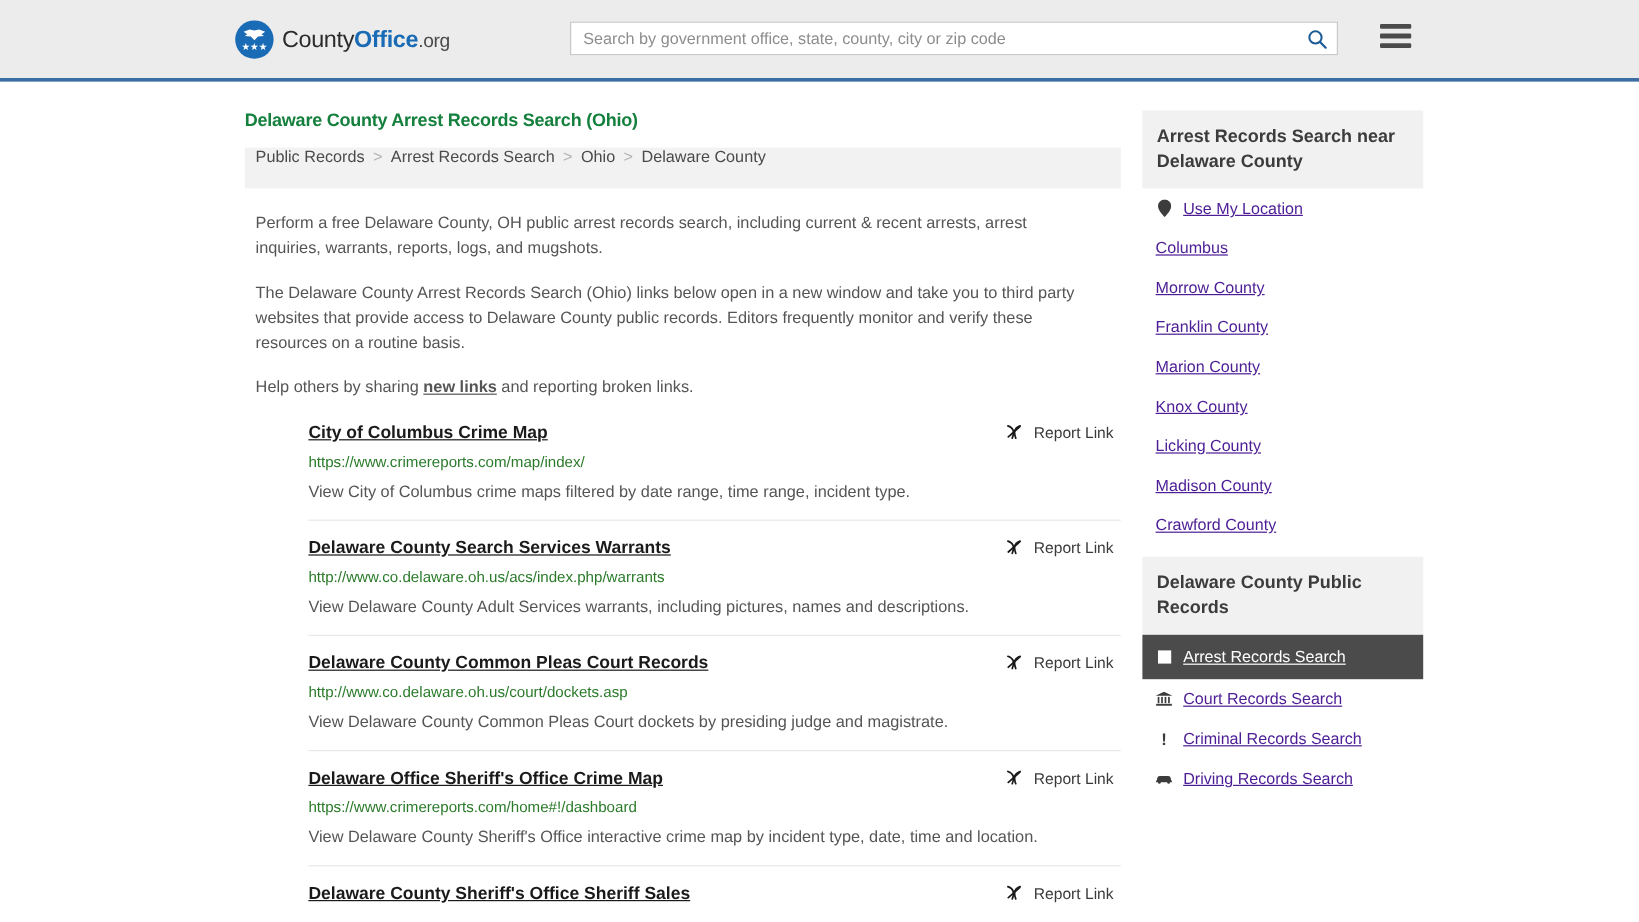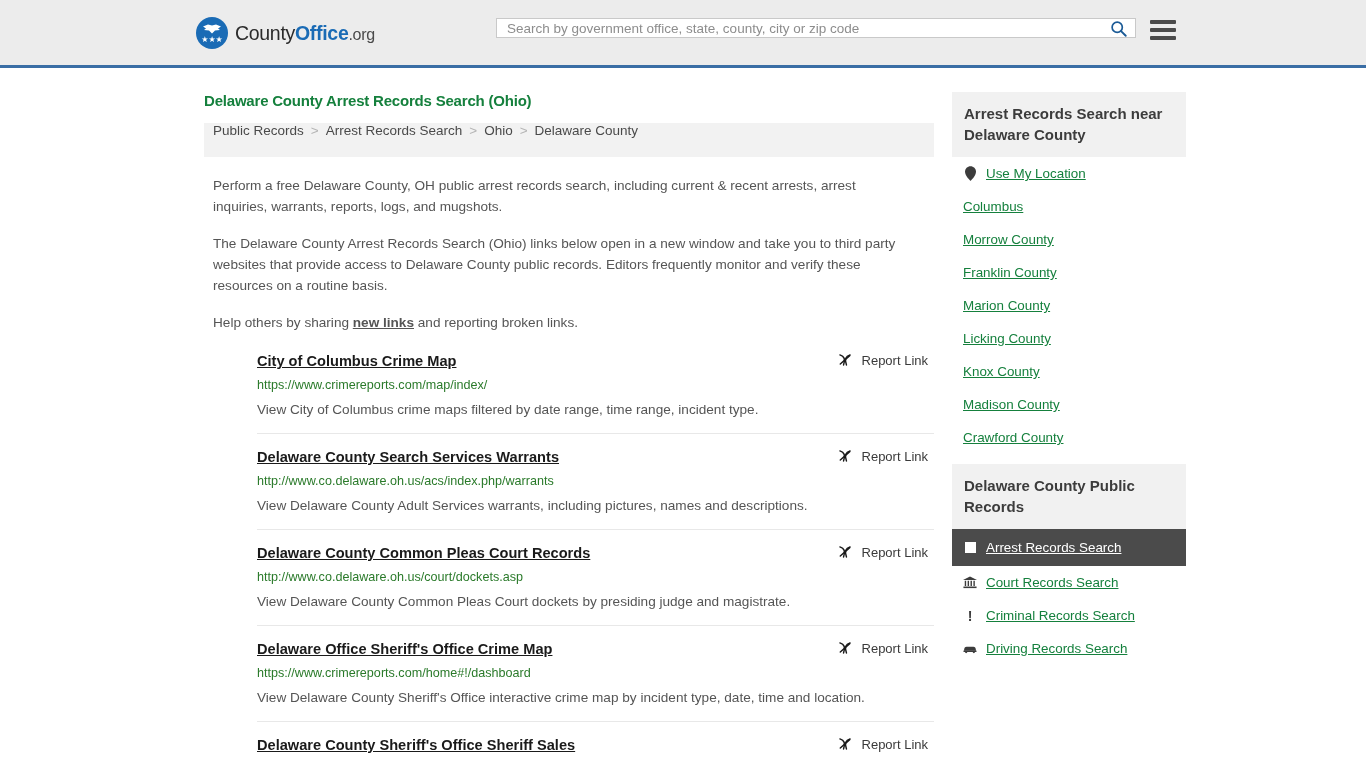--- a/index.html
+++ b/index.html
@@ -58,24 +58,24 @@
     font-size: 19.5px;
     letter-spacing: -0.3px;
     white-space: nowrap;
   }
   .brand-text .b-county { color: #2b2b2b; }
   .brand-text .b-office { color: #1a6bb5; font-weight: bold; }
   .brand-text .b-org { color: #4a4a4a; font-size: 16px; }
 
   .search-wrap {
     position: absolute;
-    left: 496px;
+    left: 475px;
     top: 18px;
     width: 640px;
-    height: 20px;
+    height: 28px;
     background: #ffffff;
     border: 1px solid #c9c9c9;
     display: flex;
     align-items: center;
   }
   .search-input {
     flex: 1;
     height: 26px;
     border: none;
     outline: none;
@@ -235,21 +235,21 @@
   }
   .panel-list { padding: 0; margin: 0; list-style: none; }
   .panel-list li {
     display: flex;
     align-items: center;
     gap: 9px;
     padding: 9px 11px;
     font-size: 13.4px;
   }
   .panel-list li a {
-    color: #15803d;
+    color: #4c1d95;
     text-decoration: underline;
   }
   .panel-list li.active {
     background: #4b4b4b;
     padding: 11px 11px;
   }
   .panel-list li.active a { color: #ffffff; }
   .side-icon {
     width: 14px;
     display: inline-flex;
@@ -428,24 +428,24 @@
           <li>
             <a href="#">Morrow County</a>
           </li>
           <li>
             <a href="#">Franklin County</a>
           </li>
           <li>
             <a href="#">Marion County</a>
           </li>
           <li>
+            <a href="#">Knox County</a>
+          </li>
+          <li>
             <a href="#">Licking County</a>
-          </li>
-          <li>
-            <a href="#">Knox County</a>
           </li>
           <li>
             <a href="#">Madison County</a>
           </li>
           <li>
             <a href="#">Crawford County</a>
           </li>
         </ul>
       </div>
 

